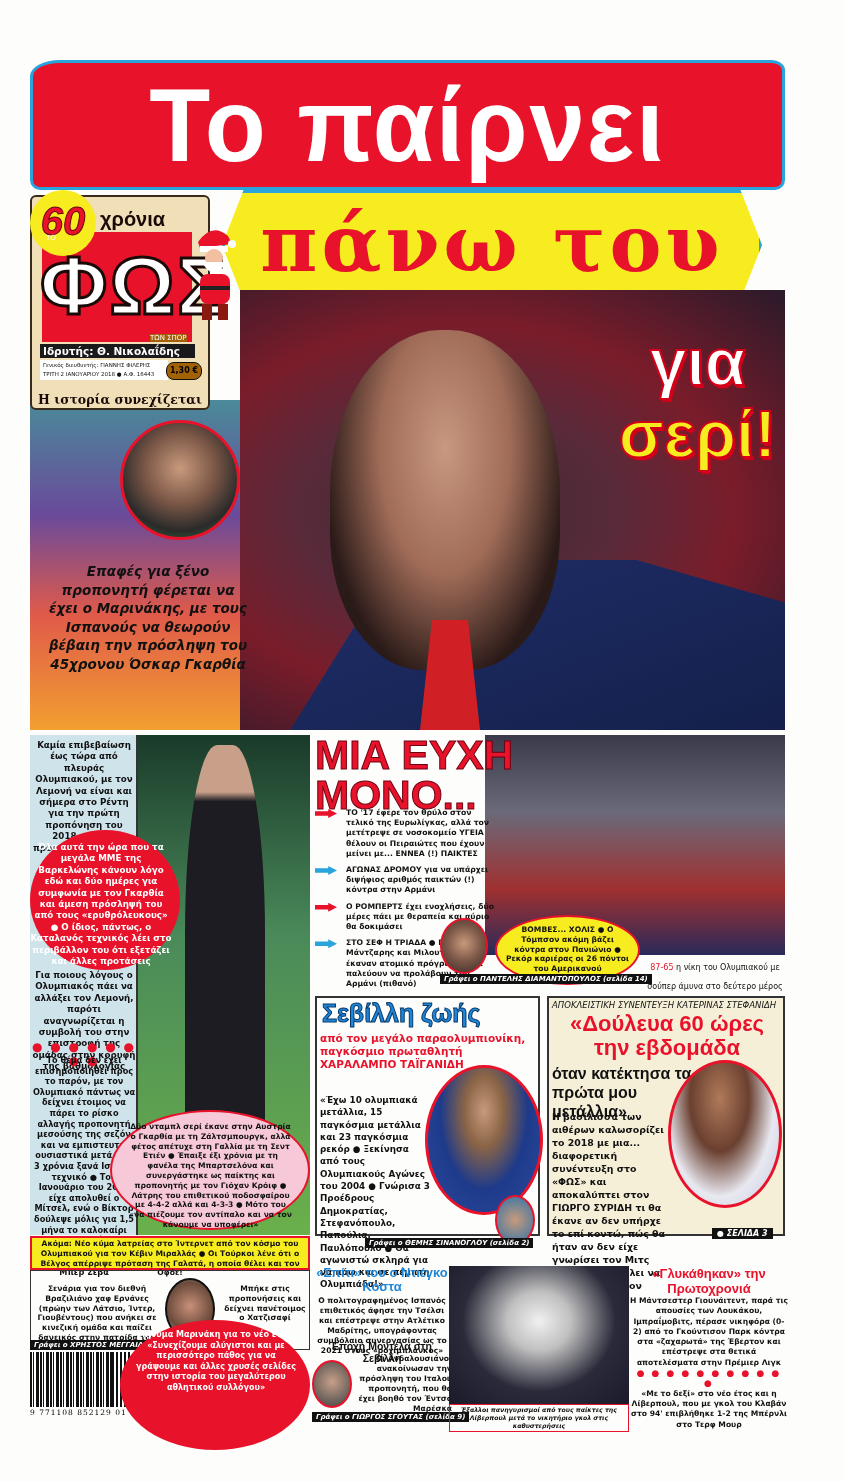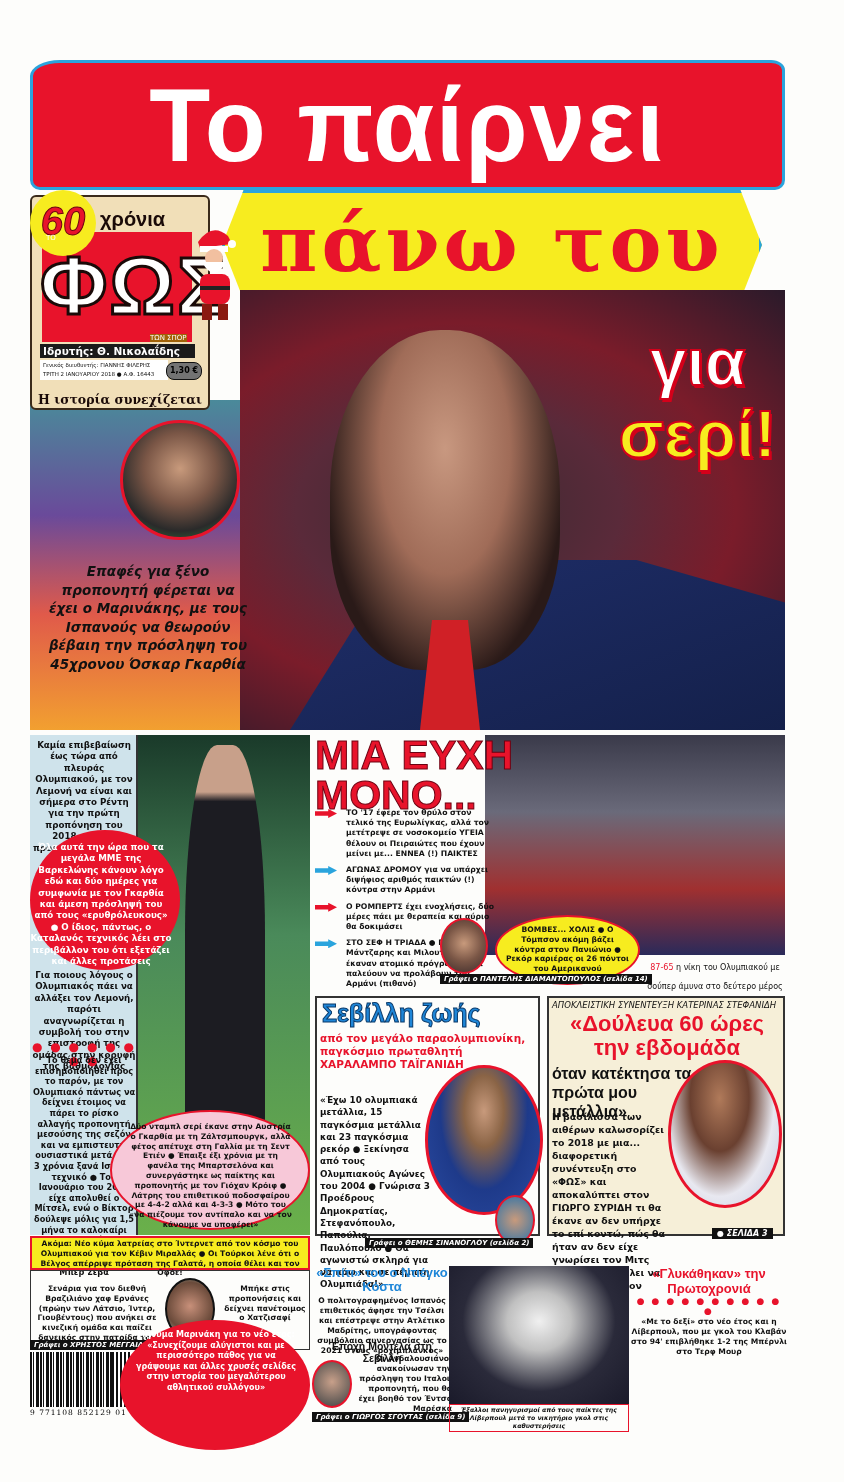--- a/index.html
+++ b/index.html
@@ -23,21 +23,21 @@
   
   .logo { left: 30px; top: 195px; width: 180px; height: 215px; background: #f1dfb8; border: 2px solid #3a2a1a; border-radius: 6px; }
   .logo-60 { left: 30px; top: 190px; width: 66px; height: 66px; border-radius: 50%; background: #f7ec1f; color: #e8132b; font-weight: 900; font-style: italic; font-size: 40px; text-align: center; line-height: 62px; font-family: "Liberation Sans", sans-serif; -webkit-text-stroke: 1px #6a0010; }
   .logo-xronia { left: 100px; top: 208px; font-weight: 900; color: #1a0a08; font-size: 20px; font-family: "Liberation Sans", sans-serif; text-align: right; }
   .logo-red { left: 42px; top: 232px; width: 150px; height: 110px; background: #e8132b; }
   .logo-to { left: 46px; top: 234px; color: #fff; font-size: 7px; }
   .logo-fos { left: 40px; top: 232px; width: 152px; text-align: center; color: #fff; font-family: "Liberation Sans", sans-serif; font-weight: 900; font-size: 82px; line-height: 108px; -webkit-text-stroke: 3px #1a0a08; letter-spacing: 2px; }
   .logo-sport { left: 150px; top: 334px; color: #fff; font-size: 7px; background: #a16207; }
   .logo-founder { left: 40px; top: 344px; width: 155px; background: #1a1a1a; color: #fff; font-size: 10.5px; font-weight: bold; padding: 1px 3px; }
   .logo-info { left: 40px; top: 360px; width: 128px; background: #fff; font-size: 5.5px; line-height: 9px; padding: 1px 3px; color: #111; }
-  .logo-price { left: 166px; top: 362px; width: 36px; height: 18px; border: 1px solid #111; border-radius: 8px; font-size: 8px; font-weight: bold; text-align: center; line-height: 16px; background: #737373; }
+  .logo-price { left: 166px; top: 362px; width: 36px; height: 18px; border: 1px solid #111; border-radius: 8px; font-size: 8px; font-weight: bold; text-align: center; line-height: 16px; background: #a16207; }
   .logo-tagline { left: 32px; top: 392px; width: 176px; text-align: center; font-weight: bold; font-size: 12.5px; color: #1a0a08; font-family: "DejaVu Serif", serif; }
   .santa { left: 188px; top: 222px; width: 48px; height: 100px; }
   .circle-photo { left: 120px; top: 420px; width: 120px; height: 120px; border-radius: 50%; border: 3px solid #e8132b; background: radial-gradient(circle at 50% 40%, #c89a7c 0%, #7a5646 40%, #2a2a2a 70%, #2a8a3a 100%); }
   .left-caption { left: 48px; top: 562px; width: 200px; text-align: center; font-size: 13.5px; line-height: 18.5px; font-weight: bold; font-style: italic; color: #111; }
   
   .col-left { left: 30px; top: 735px; width: 108px; height: 500px; background: #cfe3eb; border-right: 2px solid #333; }
   .col-left-photo { left: 138px; top: 735px; width: 172px; height: 500px; background: linear-gradient(180deg, #1a3a2a 0%, #4a8a5a 40%, #6ab04a 100%); }
   .coach { left: 185px; top: 745px; width: 80px; height: 470px; background: linear-gradient(180deg, #c8a08a 0%, #c8a08a 10%, #1c1c22 12%, #1c1c22 100%); border-radius: 40% 40% 6% 6%; }
   .sm-text { font-size: 8.7px; line-height: 11.4px; font-weight: bold; color: #111; text-align: center; }
   .red-blob { left: 30px; top: 830px; width: 150px; height: 140px; background: #e8132b; border-radius: 50%; }
@@ -208,15 +208,16 @@
 <div class="abs spiti-title">«Σπίτι» του ο Ντιέγκο Κόστα</div>
 <div class="abs spiti-body">Ο πολιτογραφημένος Ισπανός επιθετικός άφησε την Τσέλσι και επέστρεψε στην Ατλέτικο Μαδρίτης, υπογράφοντας συμβόλαιο συνεργασίας ως το 2021 στους «ροχιμπλάνκος»</div>
 <div class="abs epoxh">Εποχή Μοντέλα στη Σεβίλλη</div>
 <div class="abs sgout-photo"></div>
 <div class="abs epoxh-body">Οι Ανδαλουσιάνοι ανακοίνωσαν την πρόσληψη του Ιταλού προπονητή, που θα έχει βοηθό τον Έντσο Μαρέσκα</div>
 <div class="abs byline" style="left:312px;top:1412px;">Γράφει ο ΓΙΩΡΓΟΣ ΣΓΟΥΤΑΣ (σελίδα 9)</div>
 <div class="abs liv-photo"></div>
 <div class="abs liv-cap">Έξαλλοι πανηγυρισμοί από τους παίκτες της Λίβερπουλ μετά το νικητήριο γκολ στις καθυστερήσεις</div>
 <div class="abs glyk-title">«Γλυκάθηκαν» την Πρωτοχρονιά</div>
 <div class="abs glyk-body">
+  <div>Η Μάντσεστερ Γιουνάιτεντ, παρά τις απουσίες των Λουκάκου, Ιμπραΐμοβιτς, πέρασε νικηφόρα (0-2) από το Γκούντισον Παρκ κόντρα στα «ζαχαρωτά» της Έβερτον και επέστρεψε στα θετικά αποτελέσματα στην Πρέμιερ Λιγκ</div>
   <div class="dots" style="font-size:9px;">● ● ● ● ● ● ● ● ● ● ●</div>
   <div>«Με το δεξί» στο νέο έτος και η Λίβερπουλ, που με γκολ του Κλαβάν στο 94' επιβλήθηκε 1-2 της Μπέρνλι στο Τερφ Μουρ</div>
 </div>
 
 </body></html>

